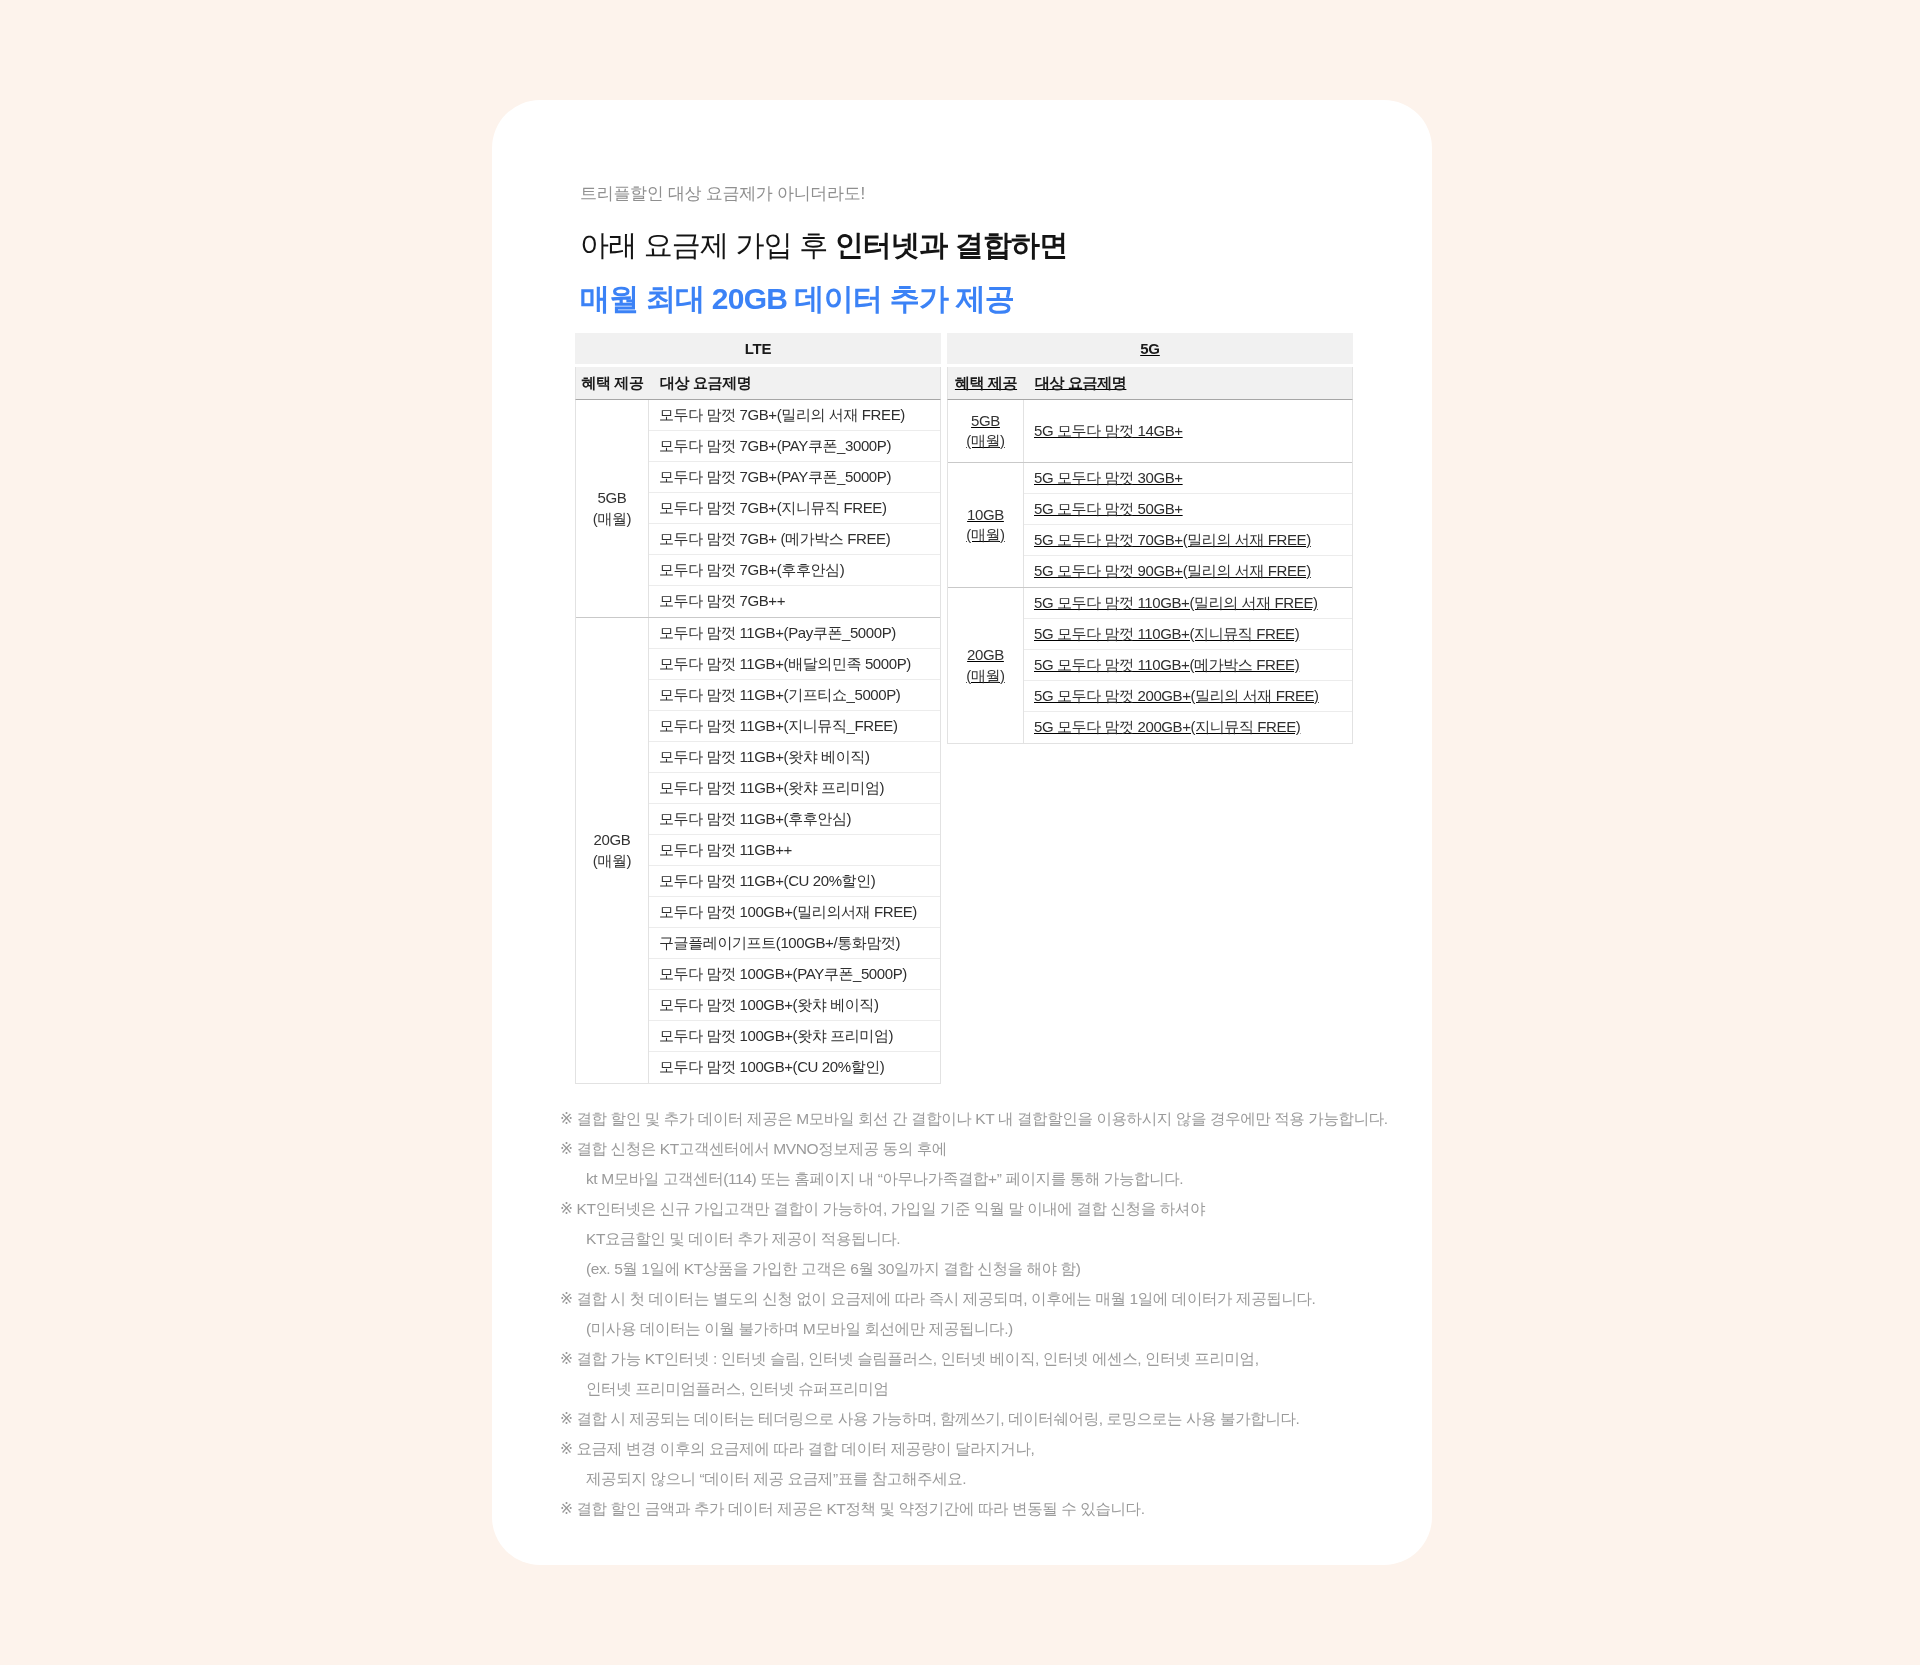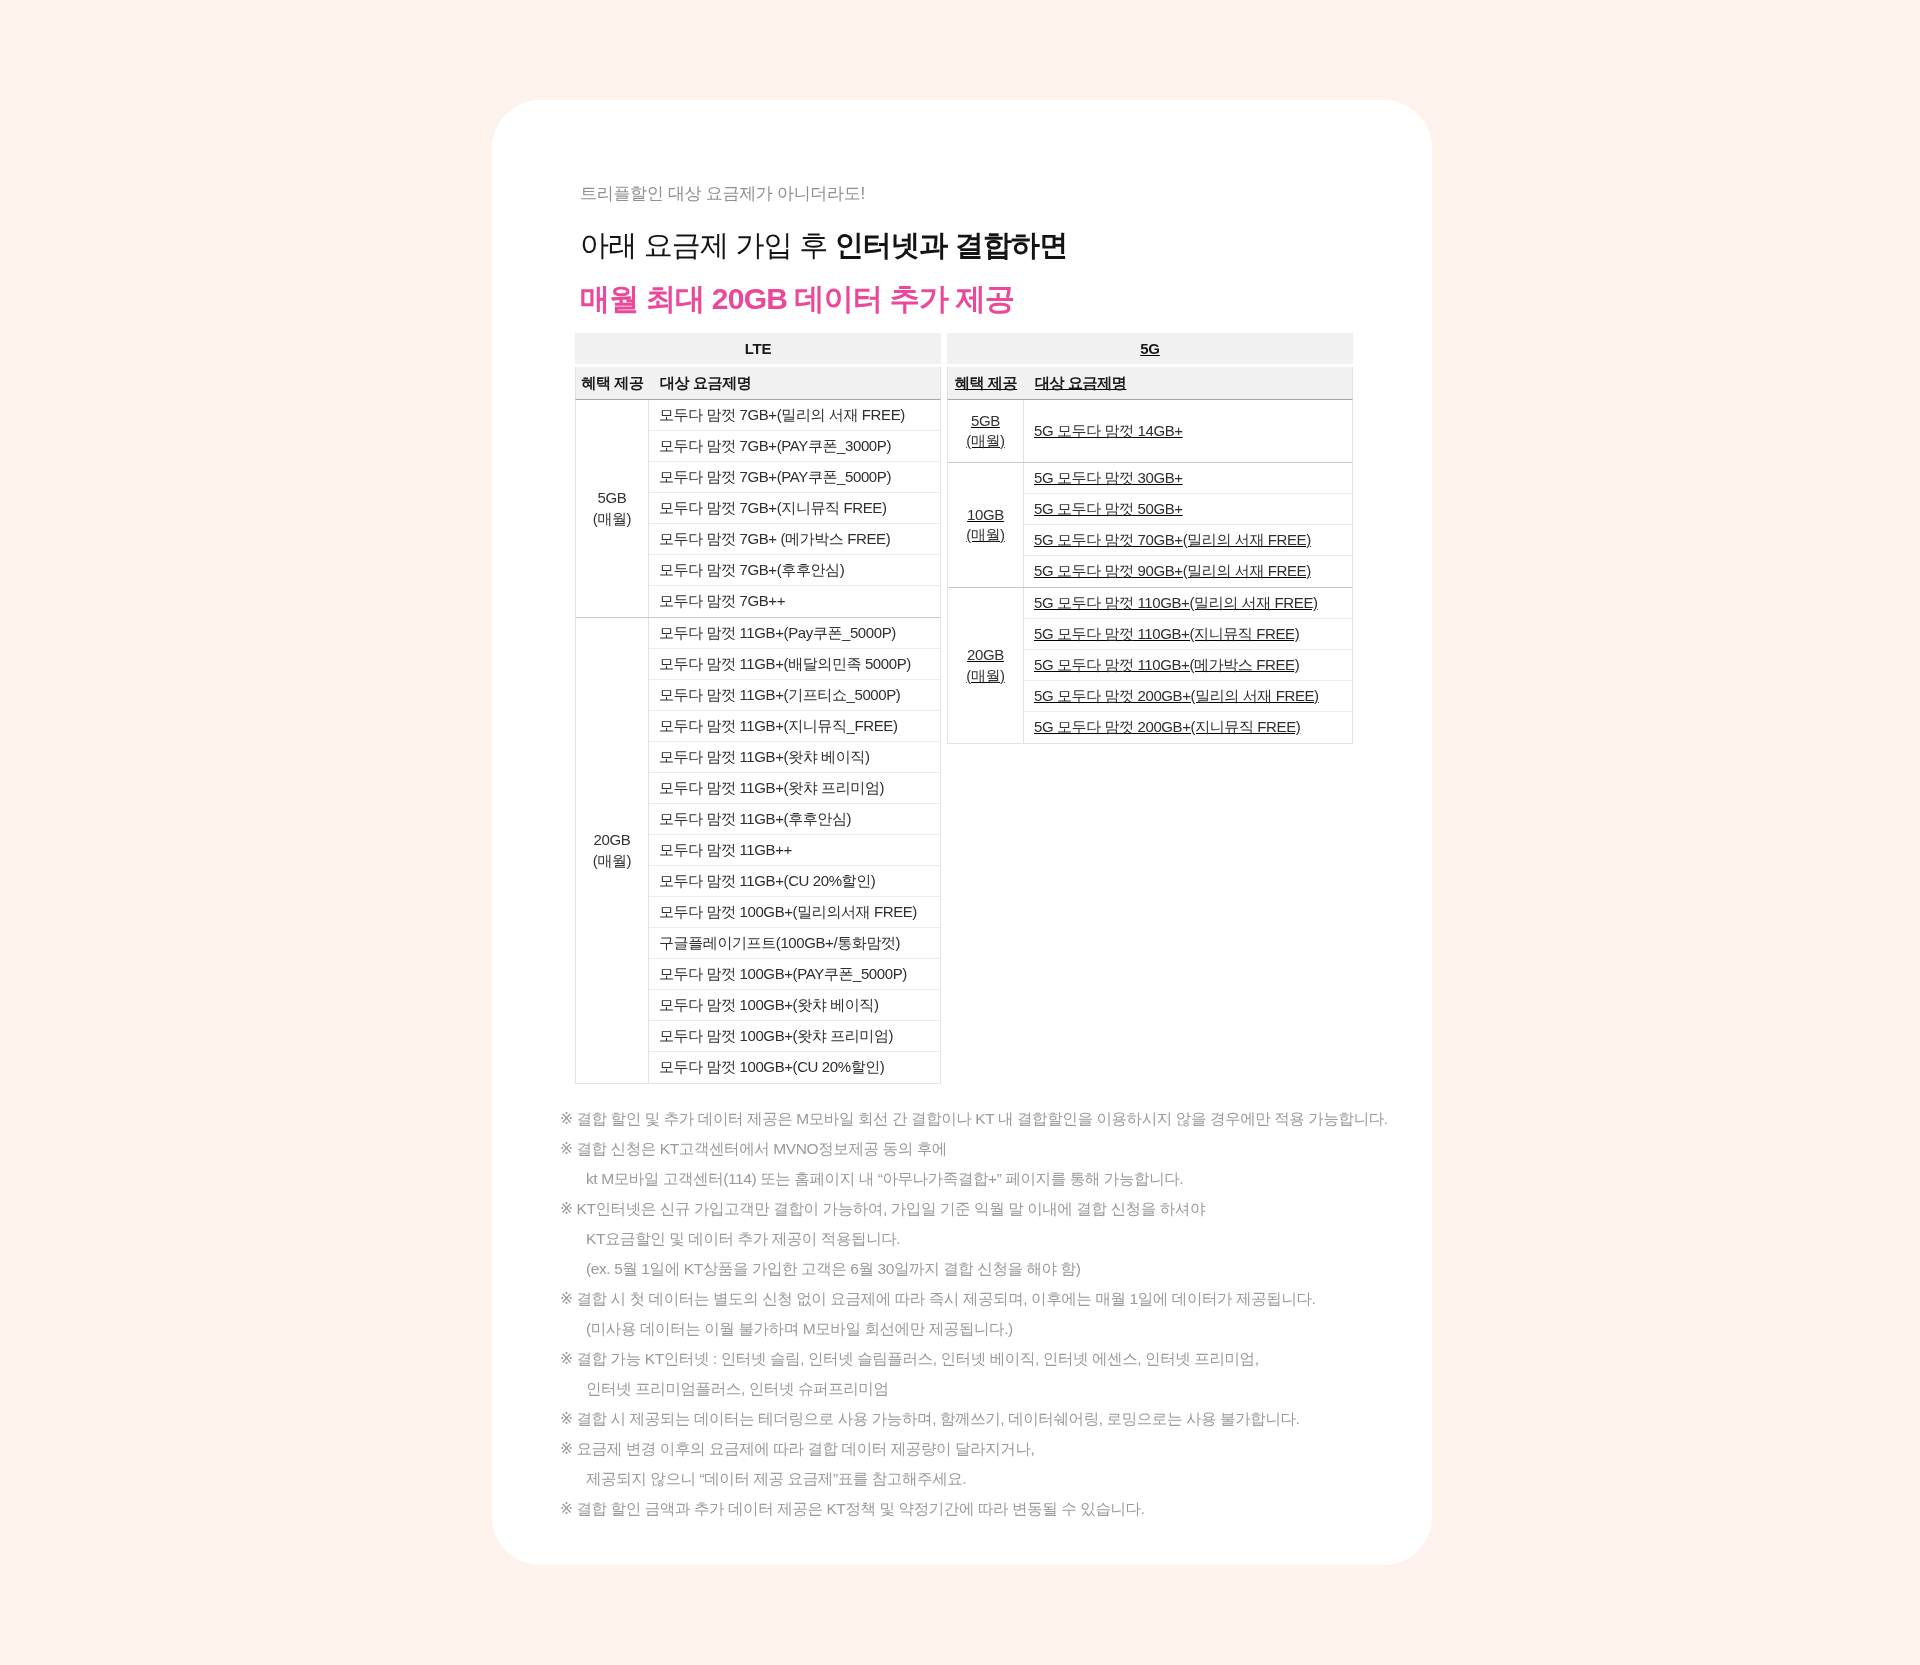--- a/index.html
+++ b/index.html
@@ -73,21 +73,21 @@
   .fn-line.indent { padding-left:26px; }
 </style>
 </head>
 <body style="background: rgb(253, 243, 236);">
 
 <div class="card" style="background: rgb(255, 255, 255);">
 
   <div class="intro">
     <div class="eyebrow">트리플할인 대상 요금제가 아니더라도!</div>
     <div class="headline"><span>아래 요금제 가입 후 </span><strong>인터넷과 결합하면</strong></div>
-    <div class="headline-accent" style="color: #ec4899;">매월 최대 20GB 데이터 추가 제공</div>
+    <div class="headline-accent" style="color: #3b82f6;">매월 최대 20GB 데이터 추가 제공</div>
   </div>
 
   <div class="tables">
 
     <div class="ptable lte">
       <div class="net-header">LTE</div>
       <div class="sub-header">
         <div class="sub-benefit">혜택 제공</div>
         <div class="sub-plan">대상 요금제명</div>
       </div>

